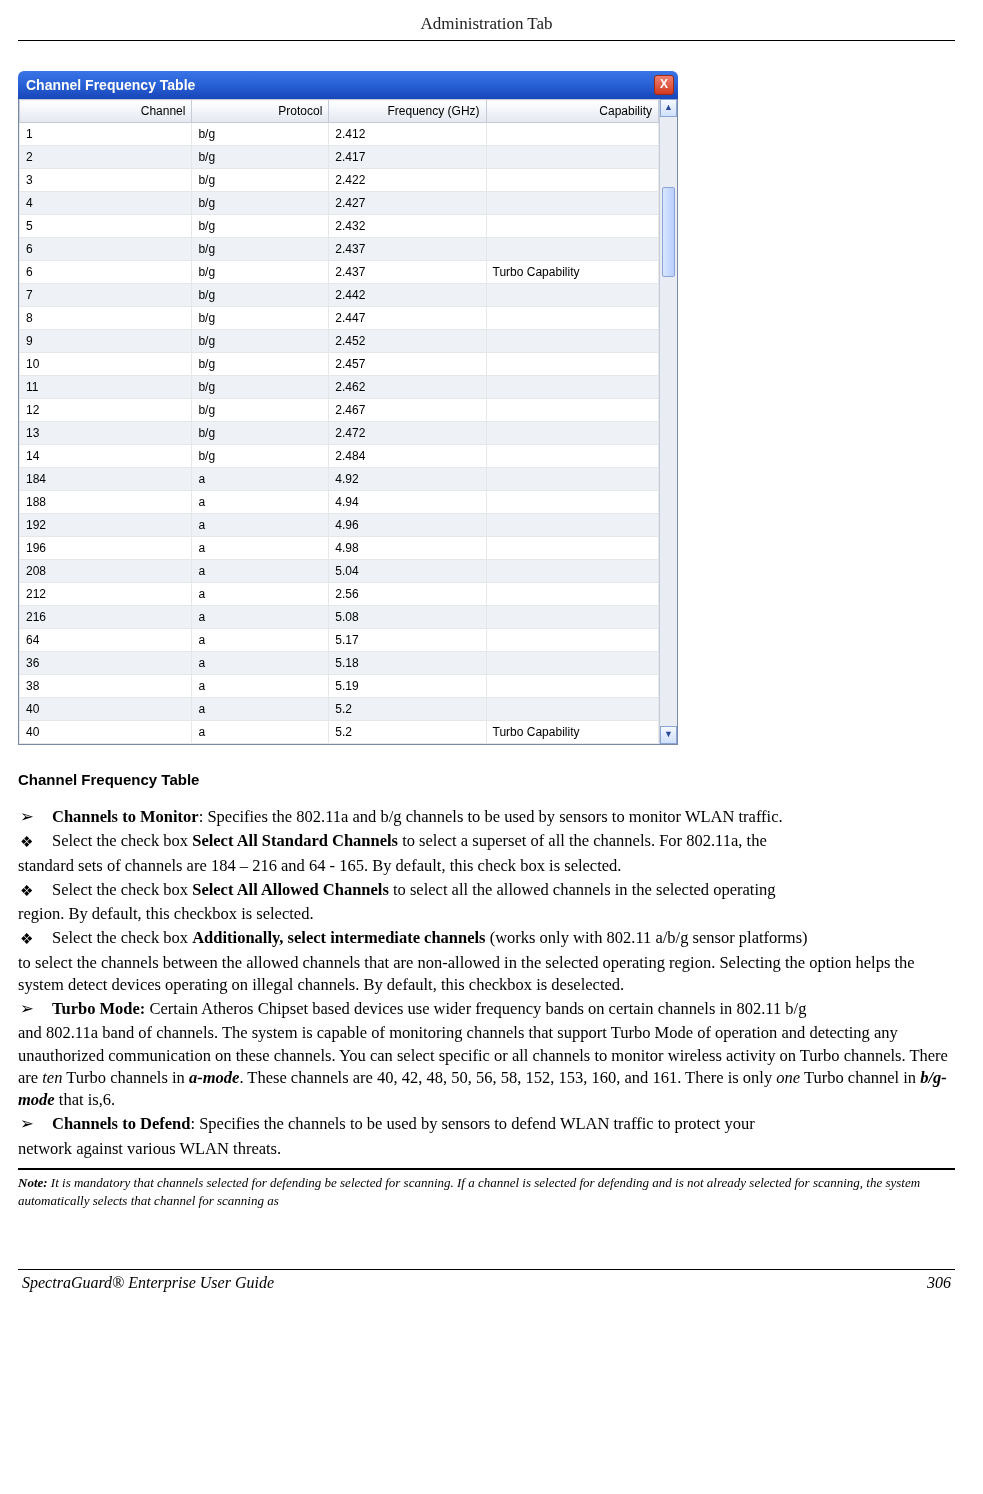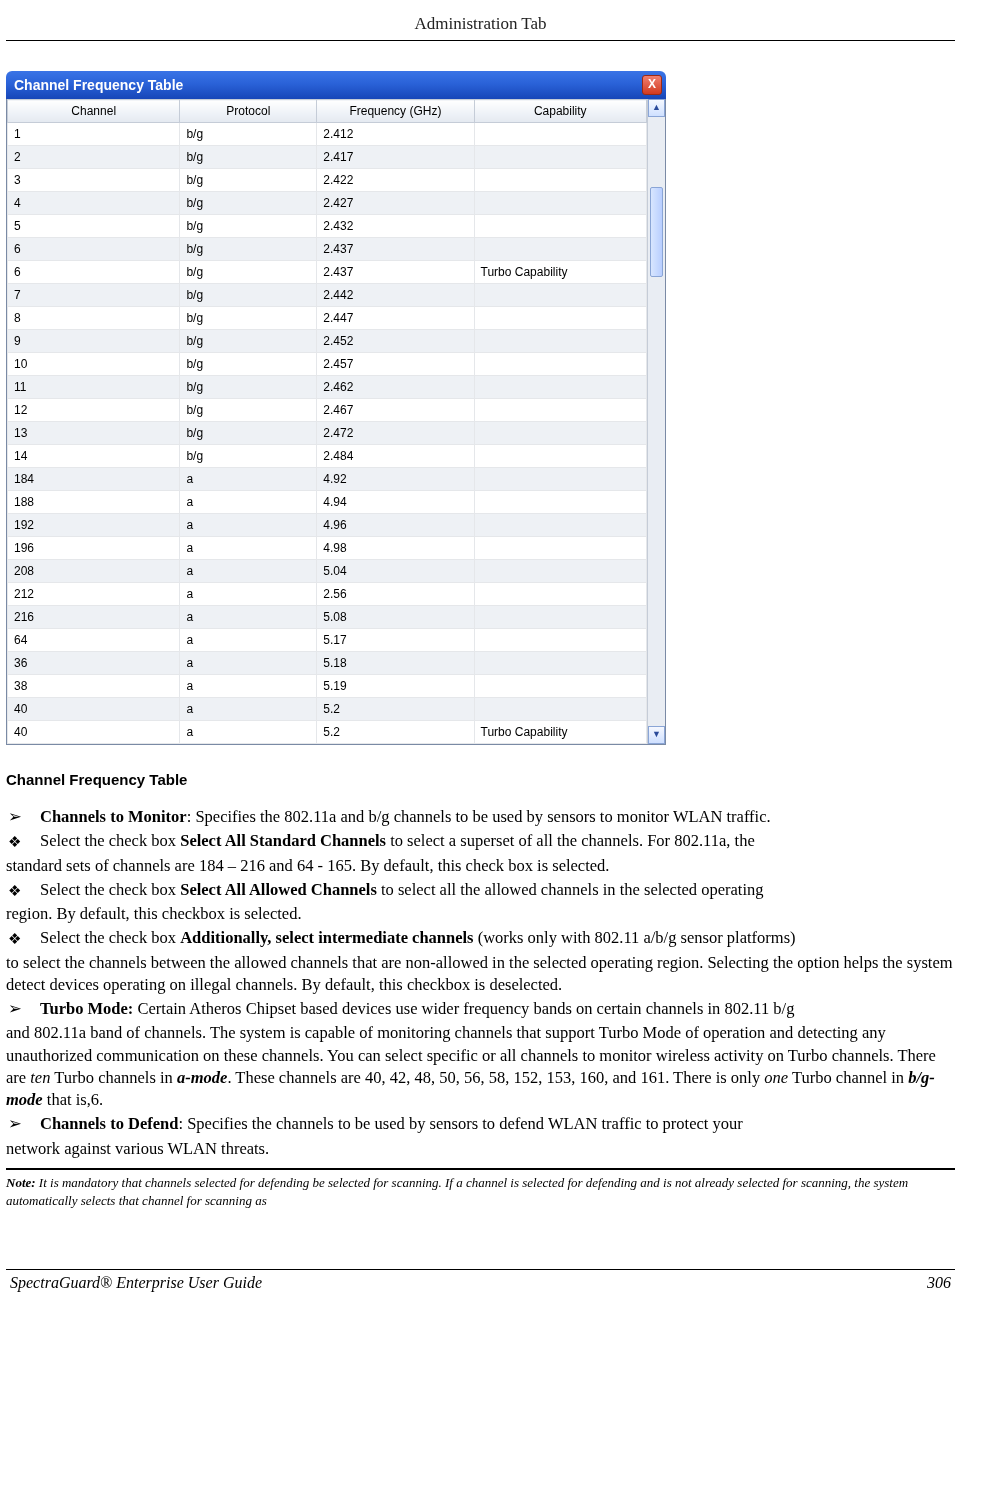--- a/index.html
+++ b/index.html
@@ -6,21 +6,21 @@
   body {
     margin: 0;
     padding: 0;
     font-family: Georgia, "Times New Roman", serif;
     background: #ffffff;
     color: #000;
     width: 983px;
   }
   .page {
     width: 983px;
-    padding: 14px 28px 0 6px;
+    padding: 14px 28px 0 18px;
   }
   .header-title {
     text-align: center;
     font-family: Georgia, serif;
     font-size: 17px;
     color: #222;
     padding-bottom: 6px;
   }
   .header-rule { border-top: 1.5px solid #000; margin: 0 0 30px 0; }
 
@@ -60,21 +60,21 @@
     border-collapse: collapse;
     font-family: Tahoma, Verdana, sans-serif;
     font-size: 12px;
   }
   .tbl th {
     background: linear-gradient(to bottom, #ffffff, #eef2f7 60%, #e4e9f0);
     border: 1px solid #c5ccd7;
     color: #000;
     font-weight: normal;
     padding: 4px 6px;
-    text-align: center;
+    text-align: right;
     position: relative;
   }
   .tbl th::after {
     content: "";
     position: absolute;
     right: 8px; top: 50%;
     width: 0; height: 0;
   }
   .tbl-body td {
     border: 1px solid #e5e7ea;

